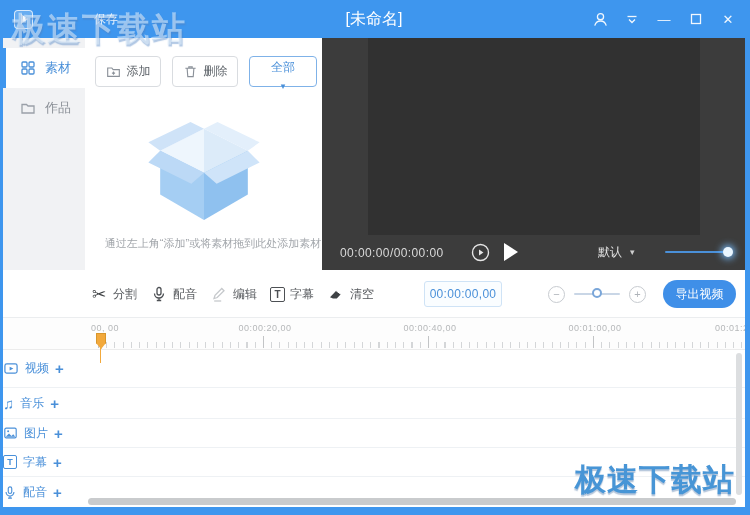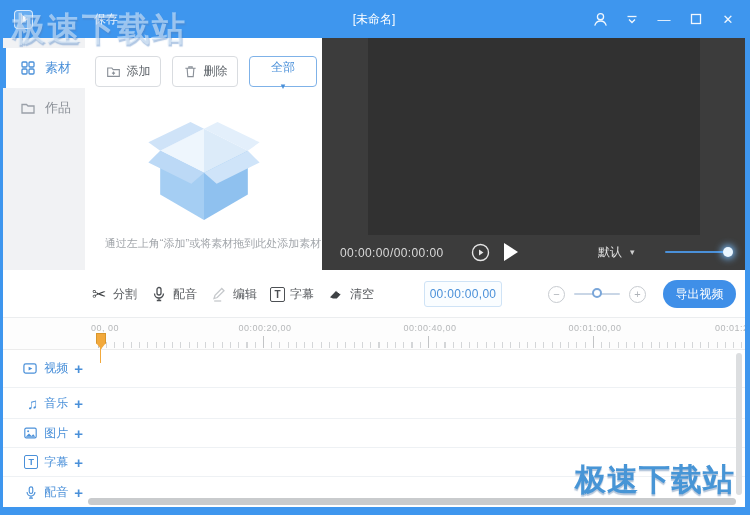--- a/index.html
+++ b/index.html
@@ -26,21 +26,21 @@
     width:0; height:0; margin-left:2px;
     border-left:7px solid #fff; border-top:5px solid transparent; border-bottom:5px solid transparent;
   }
   .tb-menu {
     position:absolute; left:85px; top:0; height:38px; display:flex; align-items:center;
     font-size:12px; color:rgba(255,255,255,.92); padding:0 6px; cursor:default;
   }
   .tb-title {
     position:absolute; left:0; right:0; top:0; height:38px;
     display:flex; align-items:center; justify-content:center;
-    font-size:12px; color:#fff; pointer-events:none;
+    font-size:16px; color:#fff; pointer-events:none;
   }
   .tb-right {
     position:absolute; right:8px; top:0; height:38px;
     display:flex; align-items:center; gap:14px;
   }
   .tb-ic { width:18px; height:18px; display:flex; align-items:center; justify-content:center;
            color:rgba(255,255,255,.92); font-size:13px; }
   .tb-ic svg { display:block; }
 
   
@@ -156,21 +156,21 @@
   }
   .ph-tail { position:absolute; left:4px; top:15px; width:1px; height:15px; background:#f2a93c; }
 
   .tracks { position:absolute; left:0; top:32px; width:100%; height:157px; display:flex; flex-direction:column; }
   .track-row { position:relative; border-bottom:1px solid #eef1f4; }
   .track-row:nth-child(1){height:38px;} .track-row:nth-child(2){height:31px;}
   .track-row:nth-child(3){height:29px;} .track-row:nth-child(4){height:29px;}
   .track-row:nth-child(5){height:30px; border-bottom:none;}
   .track-head {
     position:absolute; left:0; top:0; bottom:0; width:83px;
-    display:flex; align-items:center; justify-content:flex-end; gap:6px; padding-right:3px;
+    display:flex; align-items:center; gap:6px; padding-right:3px;
   }
   .track-head .tic { color:#4a90d9; display:flex; align-items:center; }
   .track-head .tlabel { font-size:12px; color:#4a90d9; }
   .track-add { font-size:15px; color:#4a90d9; font-weight:bold; line-height:1; cursor:pointer; }
   .tbox-blue {
     width:14px; height:14px; border:1.3px solid #4a90d9; border-radius:2px;
     font-size:9px; font-weight:bold; color:#4a90d9;
     display:flex; align-items:center; justify-content:center;
   }
   .music-glyph { font-size:15px; line-height:1; }

